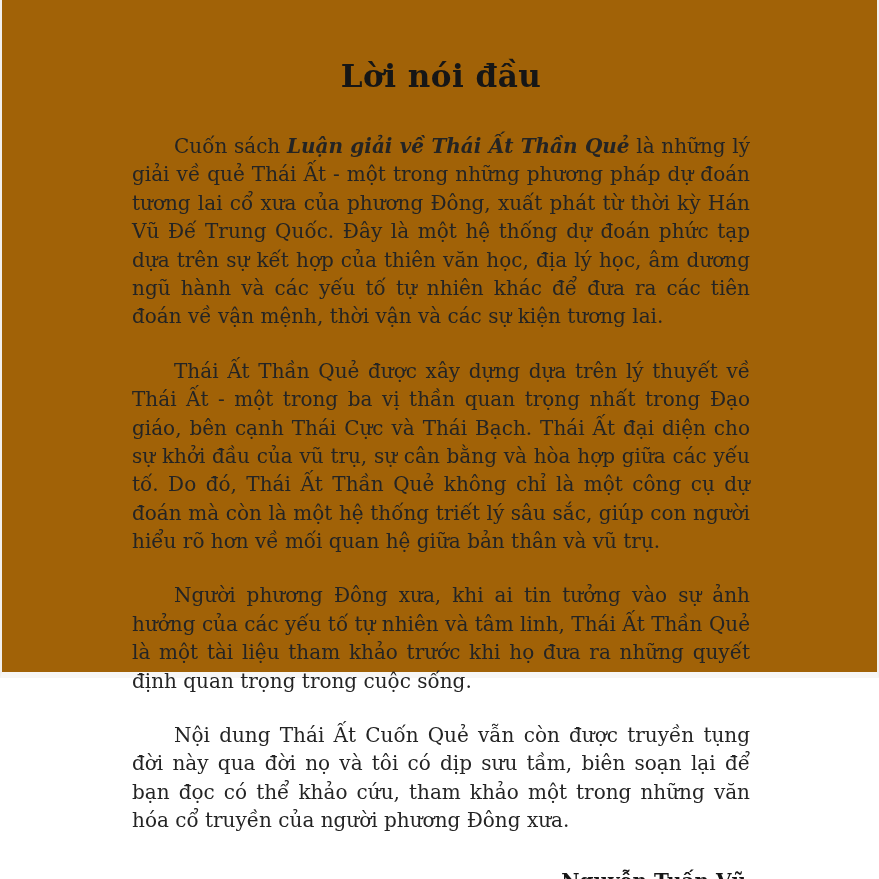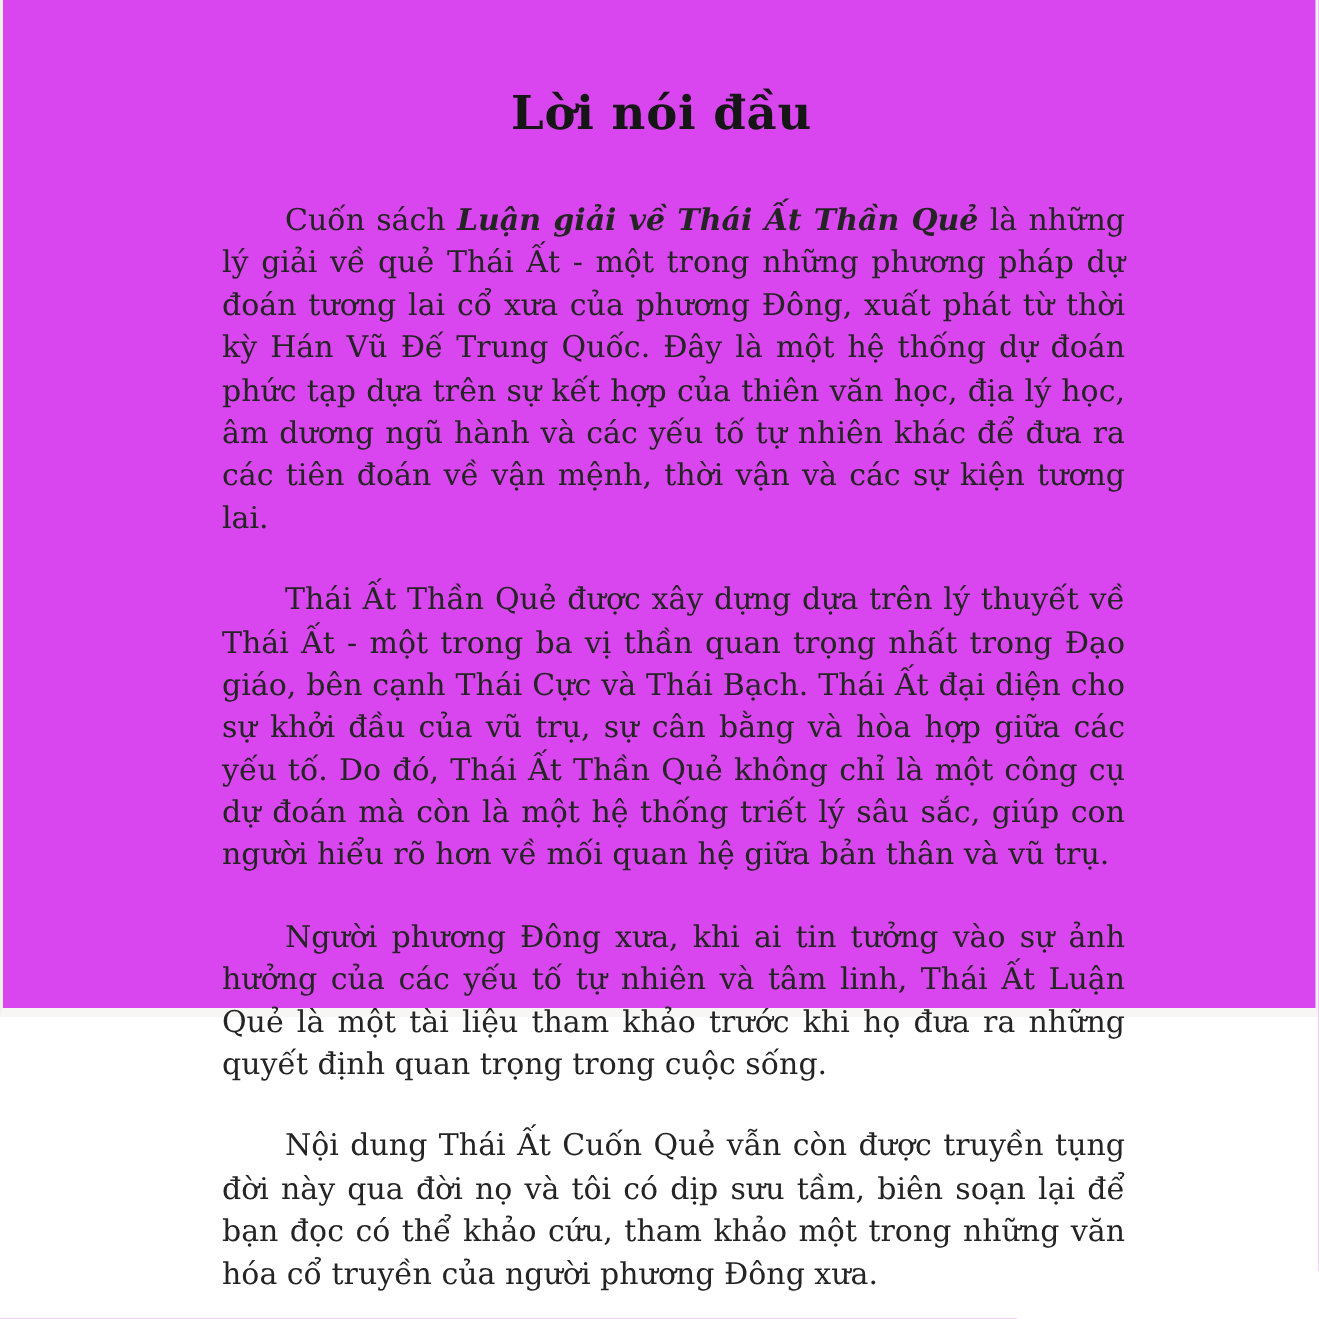--- a/index.html
+++ b/index.html
@@ -7,21 +7,21 @@
     padding: 0;
     background: #ffffff;
     width: 879px;
     height: 879px;
     overflow: hidden;
   }
   .page {
     position: relative;
     width: 879px;
     height: 678px;
-    background: #d946ef;
+    background: #a16207;
     font-family: "DejaVu Serif", "Liberation Serif", serif;
     color: #1e1e1e;
     box-sizing: border-box;
     border-left: 2px solid #f2f0ee;
     border-right: 2px solid #f2f0ee;
     border-bottom: 6px solid #f7f6f5;
   }
   .content {
     position: absolute;
     top: 58px;
@@ -34,21 +34,21 @@
     font-weight: bold;
     margin: 0 0 38px 0;
     letter-spacing: 0.5px;
     color: #161616;
   }
   .para {
     font-size: 20px;
     line-height: 1.42;
     text-align: justify;
     text-indent: 42px;
-    margin: 0 0 26px 16px;
+    margin: 0 0 26px 0;
     color: #242424;
   }
   .book-title {
     font-style: italic;
     font-weight: bold;
   }
   .signature {
     text-align: right;
     font-size: 20px;
     font-weight: bold;
@@ -61,20 +61,20 @@
 
 <div class="page">
   <div class="content">
 
     <h1 class="title">Lời nói đầu</h1>
 
     <p class="para"><span>Cuốn sách </span><span class="book-title">Luận giải về Thái Ất Thần Quẻ</span><span> là những lý giải về quẻ Thái Ất - một trong những phương pháp dự đoán tương lai cổ xưa của phương Đông, xuất phát từ thời kỳ Hán Vũ Đế Trung Quốc. Đây là một hệ thống dự đoán phức tạp dựa trên sự kết hợp của thiên văn học, địa lý học, âm dương ngũ hành và các yếu tố tự nhiên khác để đưa ra các tiên đoán về vận mệnh, thời vận và các sự kiện tương lai.</span></p>
 
     <p class="para">Thái Ất Thần Quẻ được xây dựng dựa trên lý thuyết về Thái Ất - một trong ba vị thần quan trọng nhất trong Đạo giáo, bên cạnh Thái Cực và Thái Bạch. Thái Ất đại diện cho sự khởi đầu của vũ trụ, sự cân bằng và hòa hợp giữa các yếu tố. Do đó, Thái Ất Thần Quẻ không chỉ là một công cụ dự đoán mà còn là một hệ thống triết lý sâu sắc, giúp con người hiểu rõ hơn về mối quan hệ giữa bản thân và vũ trụ.</p>
 
-    <p class="para">Người phương Đông xưa, khi ai tin tưởng vào sự ảnh hưởng của các yếu tố tự nhiên và tâm linh, Thái Ất Luận Quẻ là một tài liệu tham khảo trước khi họ đưa ra những quyết định quan trọng trong cuộc sống.</p>
+    <p class="para">Người phương Đông xưa, khi ai tin tưởng vào sự ảnh hưởng của các yếu tố tự nhiên và tâm linh, Thái Ất Thần Quẻ là một tài liệu tham khảo trước khi họ đưa ra những quyết định quan trọng trong cuộc sống.</p>
 
     <p class="para">Nội dung Thái Ất Cuốn Quẻ vẫn còn được truyền tụng đời này qua đời nọ và tôi có dịp sưu tầm, biên soạn lại để bạn đọc có thể khảo cứu, tham khảo một trong những văn hóa cổ truyền của người phương Đông xưa.</p>
 
     <div class="signature">Nguyễn Tuấn Vũ</div>
 
   </div>
 </div>
 
 </body></html>

